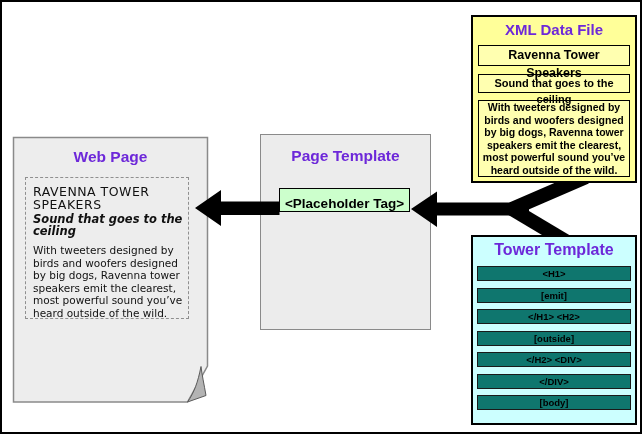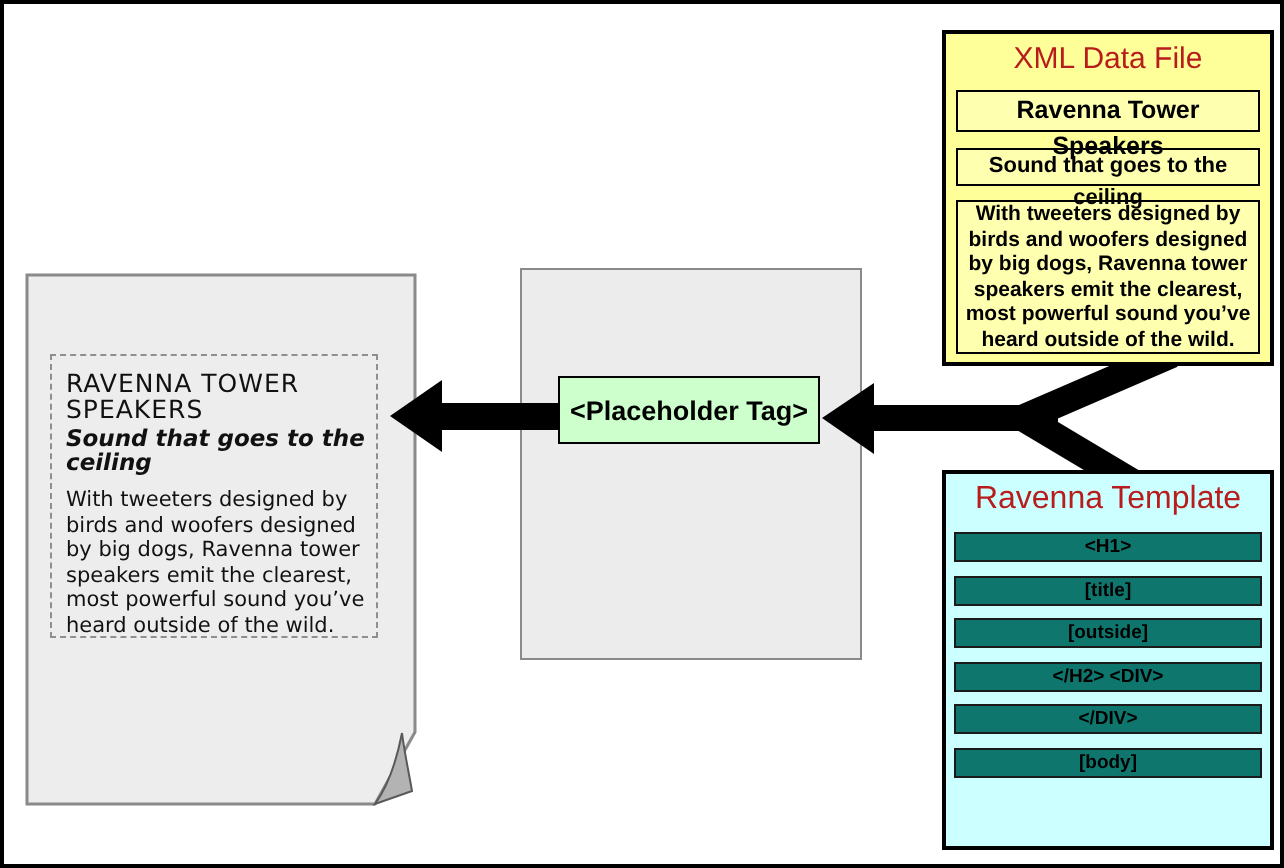--- a/index.html
+++ b/index.html
@@ -10,21 +10,21 @@
     border:2px solid #000;
     box-sizing:border-box;
     font-family:"Liberation Sans",sans-serif;
     overflow:hidden;
   }
   svg.layer{position:absolute;left:0;top:0;width:642px;height:434px;}
   svg.layer.bottom{z-index:0;}
   svg.layer.top{z-index:3;pointer-events:none;}
 
   .panel-title{
-    text-align:center;font-weight:normal;font-size:15.5px;color:#b91c1c;
+    text-align:center;font-weight:bold;font-size:15.5px;color:#6d28d9;
   }
 
   
   .webpage{position:absolute;left:11px;top:135px;width:195px;height:266px;z-index:1;}
   .webpage .panel-title{margin-top:11px;}
   .rendered-box{
     position:absolute;left:12px;top:40px;width:164px;height:142px;
     border:1px dashed #8f8f8f;box-sizing:border-box;
     padding:7px 5px 0 7px;
     font-family:"DejaVu Sans",sans-serif;color:#111;
@@ -33,23 +33,23 @@
   .article-subtitle{font-size:11.5px;font-weight:bold;font-style:italic;line-height:12px;margin-top:2px;}
   .article-body{font-size:10.5px;line-height:12.5px;margin-top:7px;}
 
   
   .page-template{
     position:absolute;left:258px;top:132px;width:171px;height:196px;z-index:1;
     background:#ececec;border:1.5px solid #8a8a8a;box-sizing:border-box;
   }
   .page-template .panel-title{margin-top:12px;}
   .placeholder-tag{
-    position:absolute;left:18px;top:53px;width:131px;height:34px;
+    position:absolute;left:18px;top:53px;width:131px;height:24px;
     background:#ccffcc;border:1.5px solid #000;box-sizing:border-box;
-    display:flex;align-items:center;justify-content:center;
+    display:flex;align-items:flex-end;justify-content:center;
     font-weight:bold;font-size:13.5px;color:#000;
   }
 
   
   .xml-panel{
     position:absolute;left:469px;top:13px;width:166px;height:168px;z-index:1;
     background:#ffff99;border:2px solid #000;box-sizing:border-box;
     padding:0 5px;
   }
   .xml-panel .panel-title{margin:4px 0 7px 0;font-size:15px;}
@@ -84,44 +84,47 @@
 <div class="canvas">
 
   <svg class="layer bottom" viewBox="0 0 642 434">
     <path d="M 11.5,135.5 H 205.5 V 364 L 185.5,400 H 11.5 Z" fill="#ededed" stroke="#8a8a8a" stroke-width="1.5"></path>
     <path d="M 199,364.5 C 196,380 192,391 185.5,400 L 204,393.5 C 202,382 200,373 199,364.5 Z" fill="#b3b3b3" stroke="#5a5a5a" stroke-width="1"></path>
     <line x1="510" y1="207" x2="584" y2="175" stroke="#000" stroke-width="14"></line>
     <line x1="510" y1="207" x2="572" y2="244" stroke="#000" stroke-width="14"></line>
   </svg>
 
   <div class="webpage">
+    <div class="panel-title">Web Page</div>
     <div class="rendered-box">
       <div class="article-heading">RAVENNA TOWER SPEAKERS</div>
       <div class="article-subtitle">Sound that goes to the ceiling</div>
       <div class="article-body">With tweeters designed by birds and woofers designed by big dogs, Ravenna tower speakers emit the clearest, most powerful sound you’ve heard outside of the wild.</div>
     </div>
   </div>
 
   <div class="page-template">
+    <div class="panel-title">Page Template</div>
     <div class="placeholder-tag">
       <span>&lt;Placeholder Tag&gt;</span>
     </div>
   </div>
 
   <div class="xml-panel">
     <div class="panel-title">XML Data File</div>
     <div class="xml-field f1">Ravenna Tower Speakers</div>
     <div class="xml-field f2">Sound that goes to the ceiling</div>
     <div class="xml-field f3">With tweeters designed by birds and woofers designed by big dogs, Ravenna tower speakers emit the clearest, most powerful sound you’ve heard outside of the wild.</div>
   </div>
 
   <div class="region-panel">
-    <div class="panel-title">Ravenna Template</div>
+    <div class="panel-title">Tower Template</div>
     <div class="region-row">&lt;H1&gt;</div>
-    <div class="region-row">[title]</div>
+    <div class="region-row">[emit]</div>
+    <div class="region-row">&lt;/H1&gt; &lt;H2&gt;</div>
     <div class="region-row">[outside]</div>
     <div class="region-row">&lt;/H2&gt; &lt;DIV&gt;</div>
     <div class="region-row">&lt;/DIV&gt;</div>
     <div class="region-row">[body]</div>
   </div>
 
   <svg class="layer top" viewBox="0 0 642 434">
     <path d="M 193,206 L 219,188 L 219,199.5 L 277.5,199.5 L 277.5,213 L 219,213 L 219,224 Z" fill="#000"></path>
     <path d="M 409,207 L 435,189.5 L 435,200.5 L 527,200.5 L 527,213.5 L 435,213.5 L 435,225 Z" fill="#000"></path>
   </svg>

